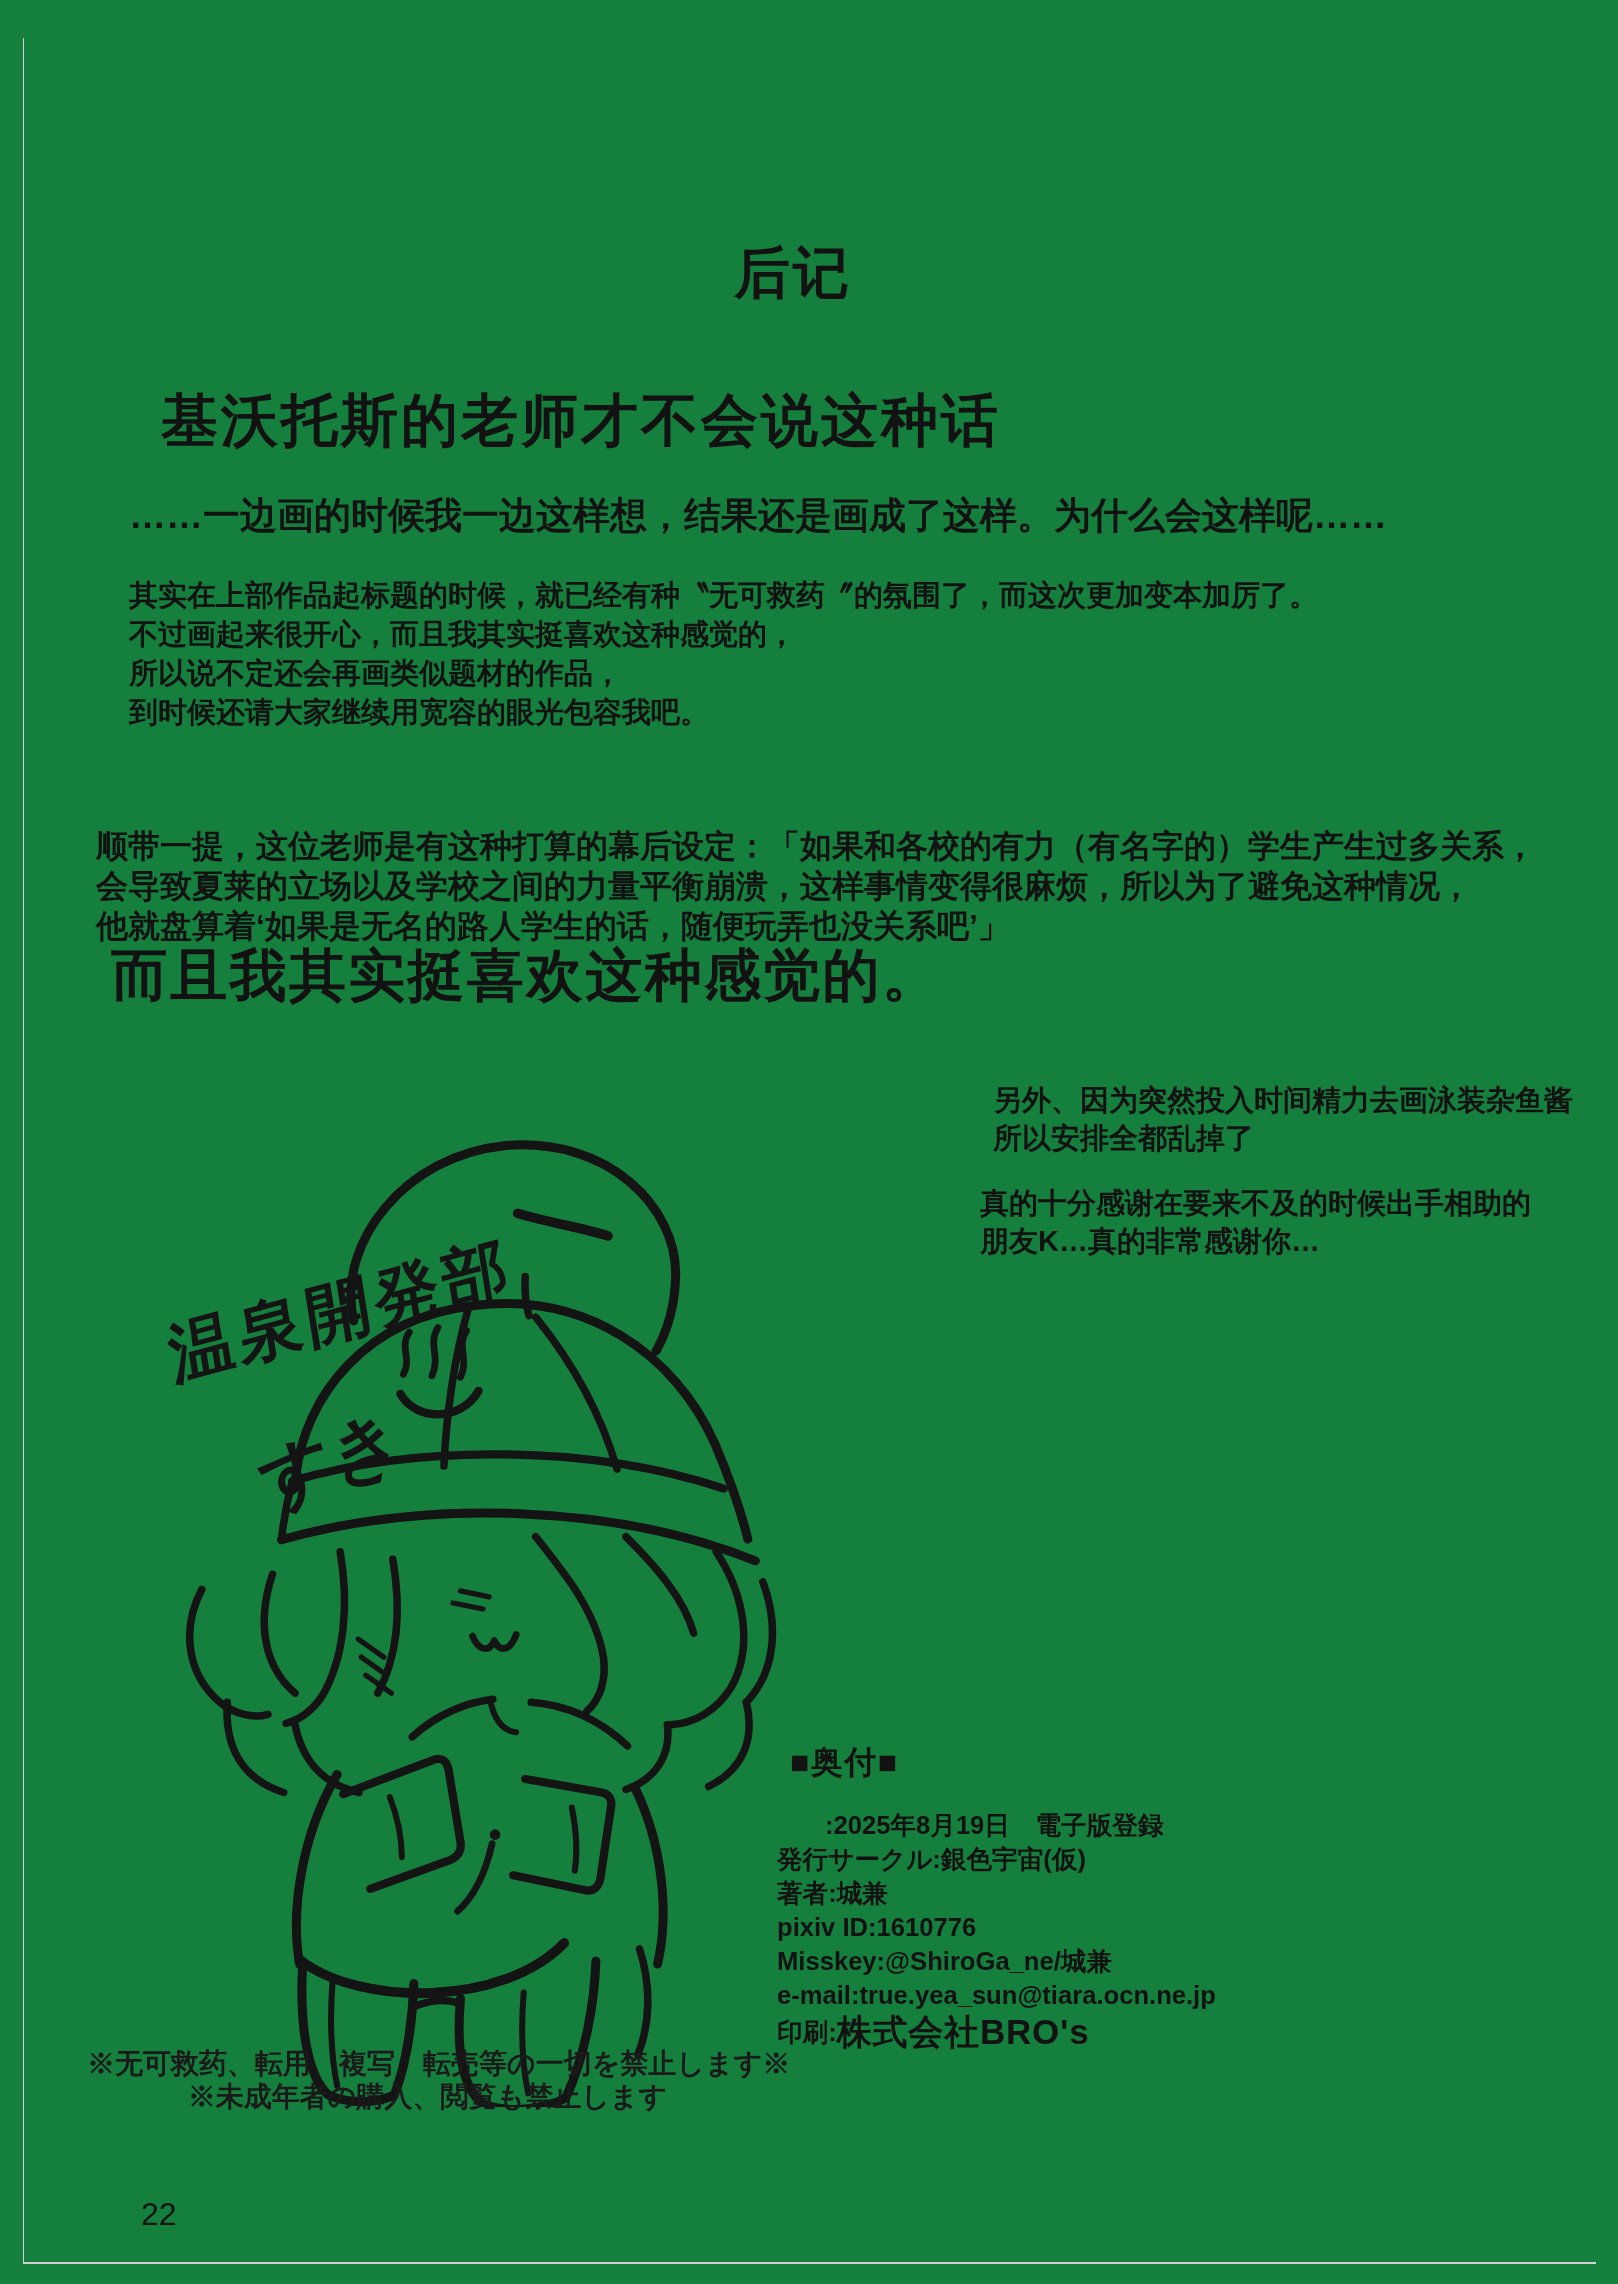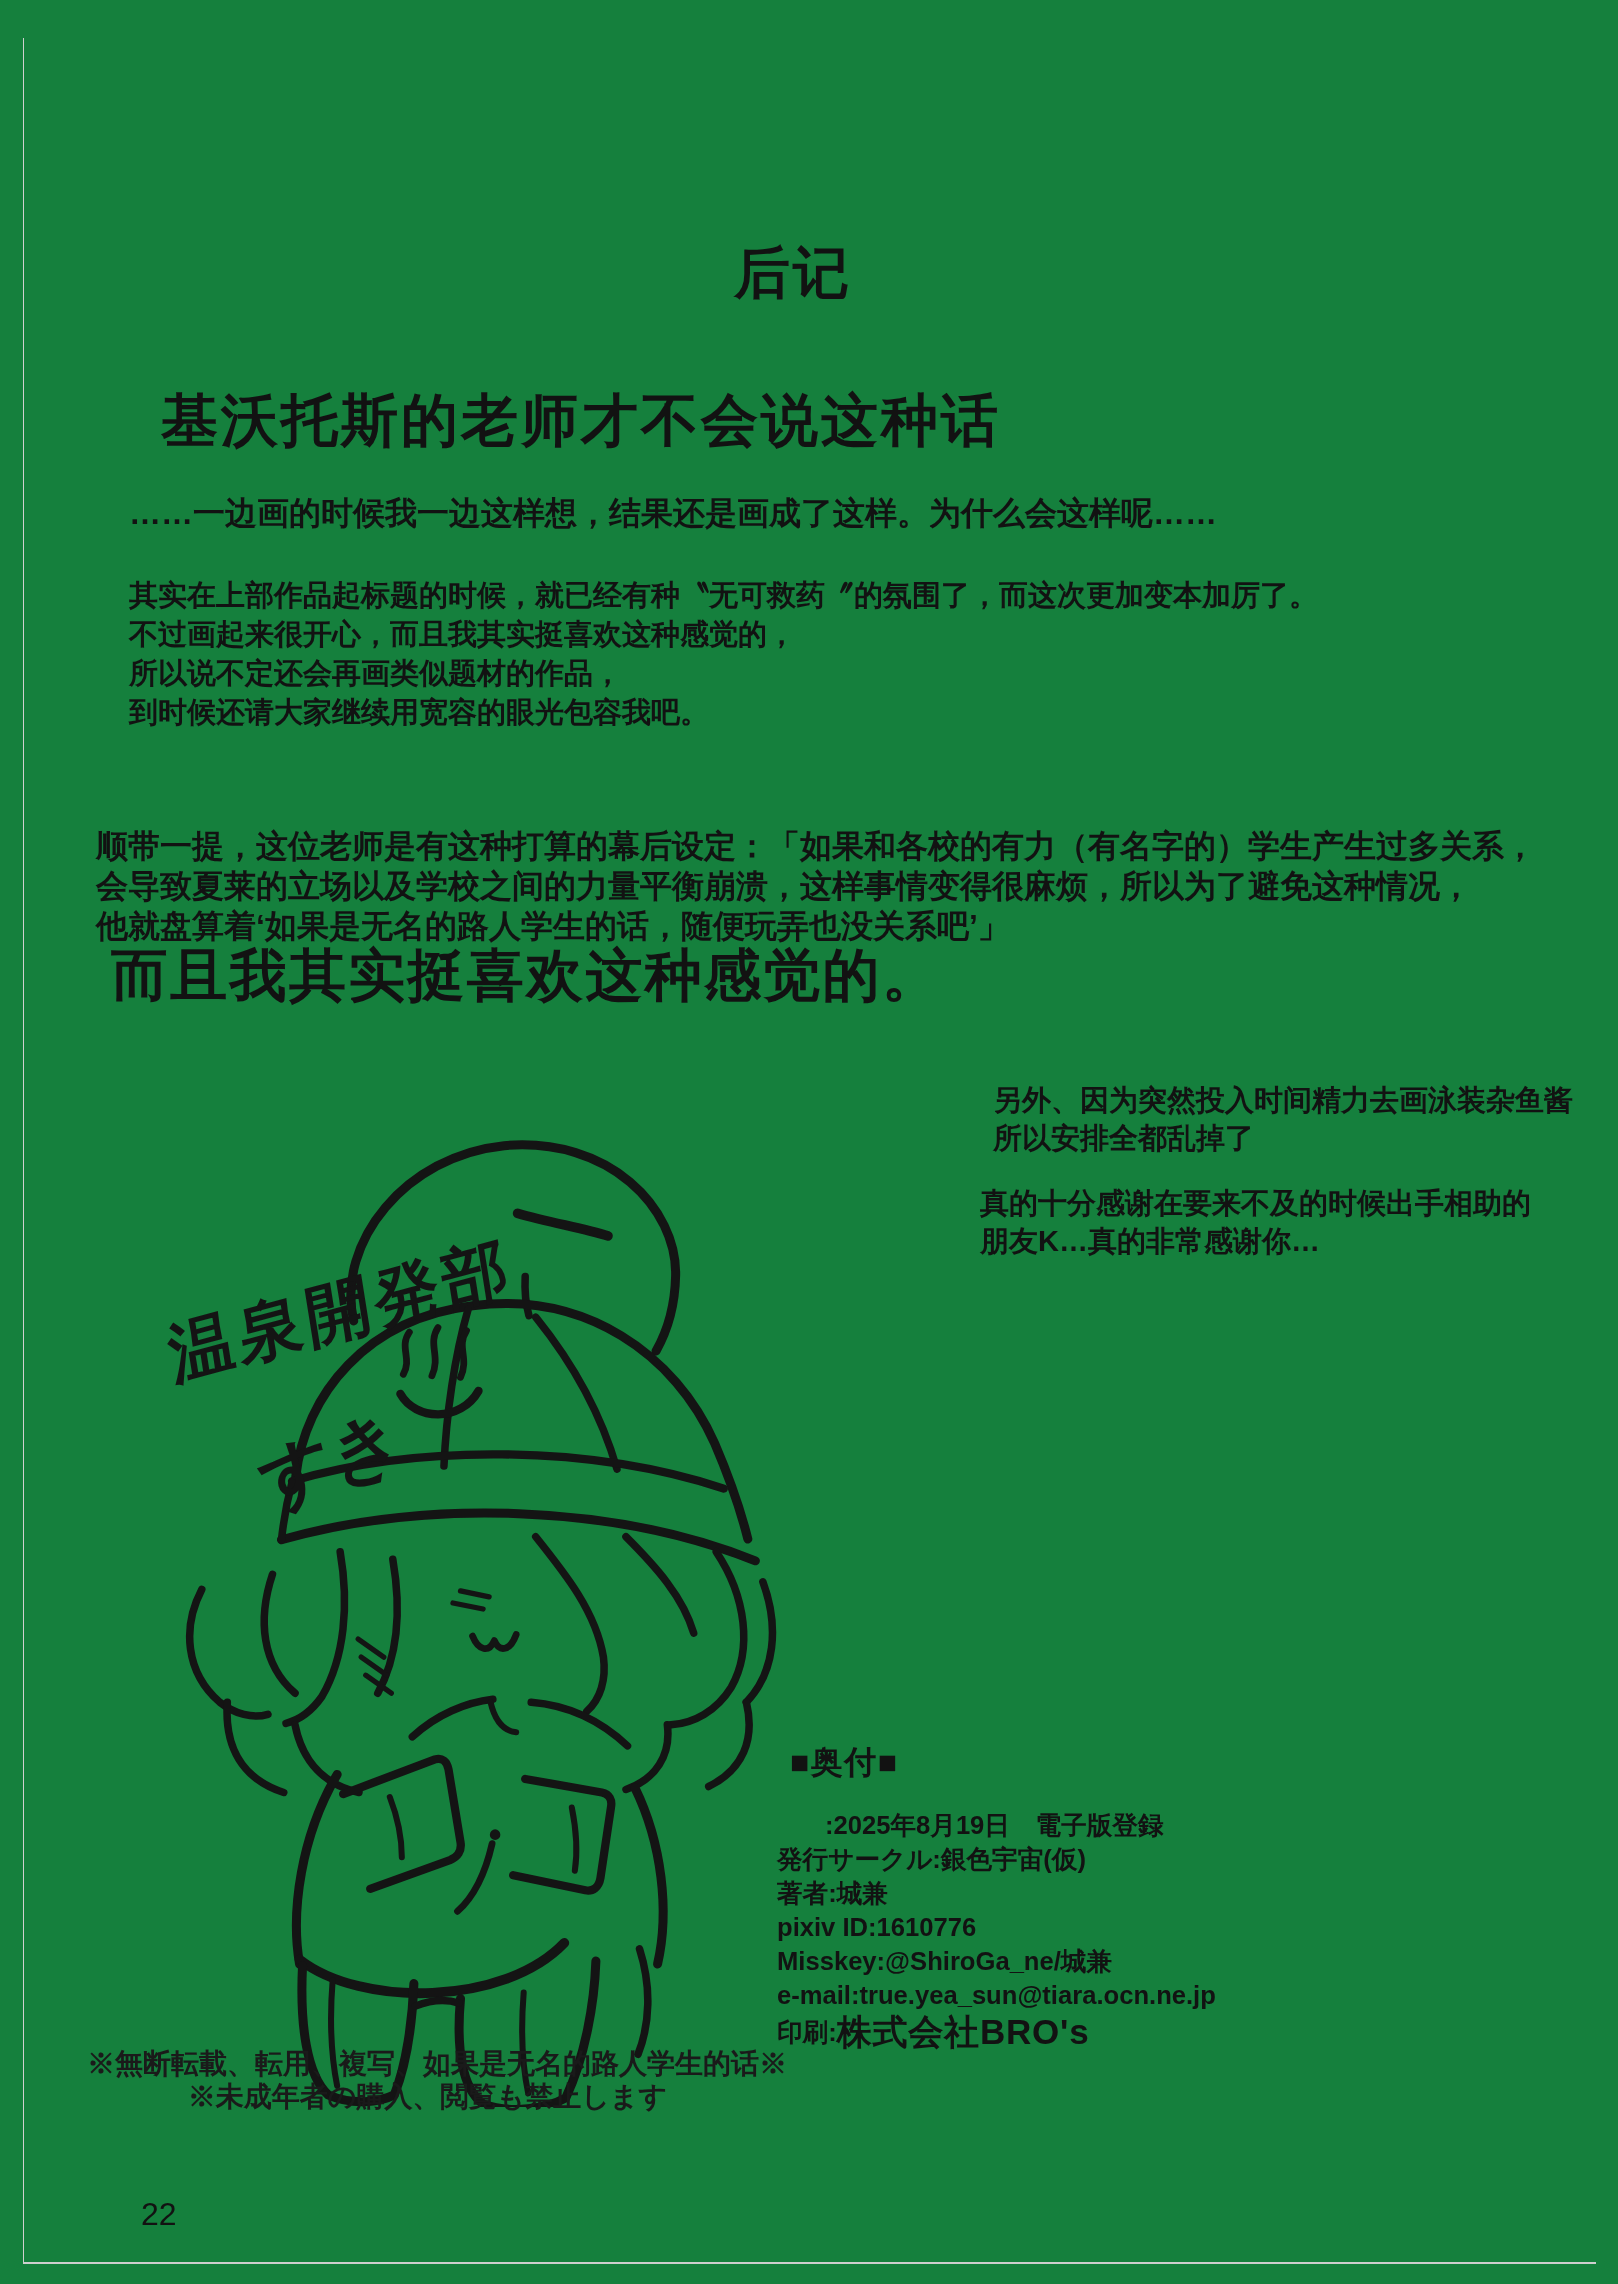--- a/index.html
+++ b/index.html
@@ -8,21 +8,21 @@
     font-family:"Liberation Sans",sans-serif;color:#121212;overflow:hidden;padding-left:30px;
   }
   .abs{position:absolute;line-height:1;white-space:nowrap;}
   
   .edge-left{position:absolute;left:22.6px;top:38px;width:1.5px;height:2226px;background:#cfcfcf;}
   .edge-bottom{position:absolute;left:22.6px;top:2262px;width:1573px;height:1.5px;background:#cfcfcf;}
 
   .title{left:734px;top:245px;font-size:56px;font-weight:600;letter-spacing:3px;}
   .h-say{left:161px;top:392px;font-size:57px;font-weight:bold;letter-spacing:3px;}
   .h-do{left:111px;top:947px;font-size:57px;font-weight:bold;letter-spacing:2.3px;}
-  .p1{left:129px;top:497px;font-size:32px;font-weight:600;}
+  .p1{left:129px;top:497px;font-size:37px;font-weight:600;}
   .p2{left:129px;top:576px;font-size:29px;font-weight:600;}
   .p2 div{line-height:39px;}
   .p3{left:96px;top:826px;font-size:32px;font-weight:600;}
   .p3 div{line-height:40px;}
   .side-note{left:980px;top:1081px;font-size:29px;font-weight:600;margin-left:13px;}
   .side-note div{line-height:38px;}
   .thanks{left:980px;top:1184px;font-size:29px;font-weight:600;}
   .thanks div{line-height:38px;}
 
   .sketch{position:absolute;left:113px;top:1129px;width:865px;height:978px;}
@@ -159,19 +159,19 @@
     <div>pixiv ID:1610776</div>
     <div>Misskey:@ShiroGa_ne/城兼</div>
     <div>e-mail:true.yea_sun@tiara.ocn.ne.jp</div>
     <div class="print-line">
       <span class="print-label">印刷:</span>
       <span class="print-value">株式会社BRO's</span>
     </div>
   </div>
 
   <div class="abs notice">
-    <div>※無断転載、転用、複写、如果是无名的路人学生的话※</div>
+    <div>※无可救药、転用、複写、転売等の一切を禁止します※</div>
     <div>※未成年者の購入、閲覧も禁止します</div>
   </div>
 
   <div class="abs page-number">22</div>
 </div>
 
 
 </body></html>

